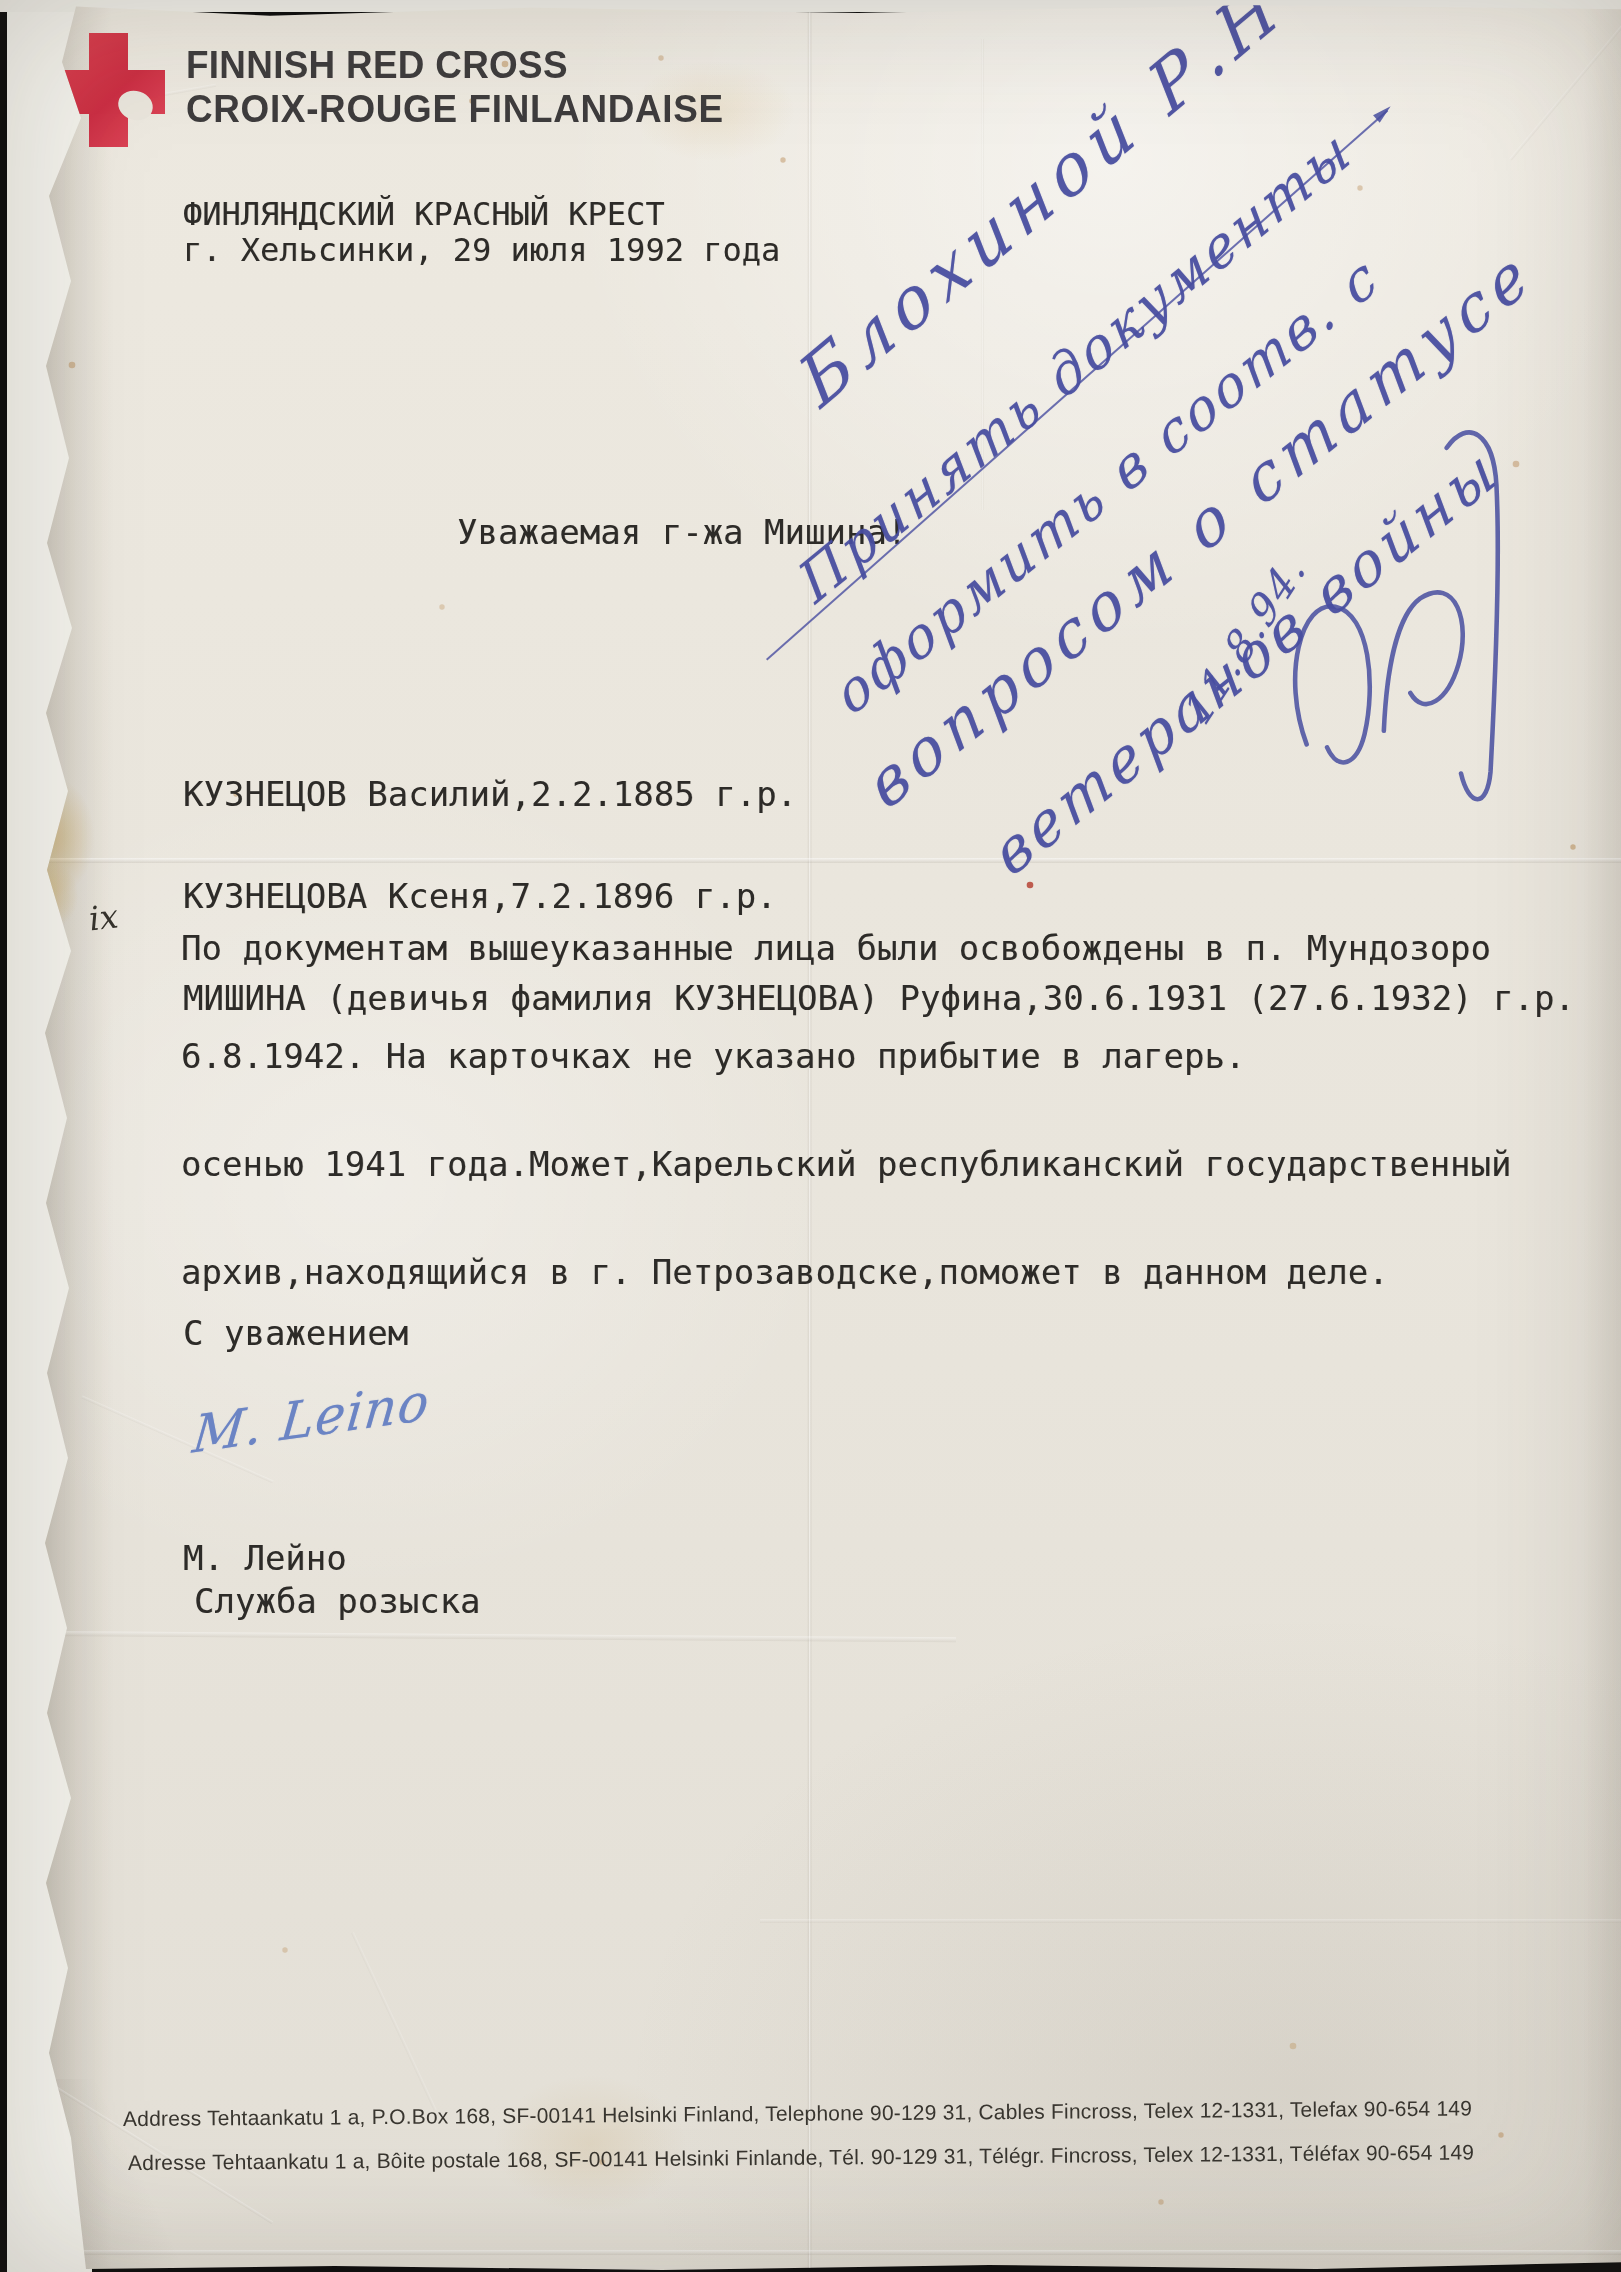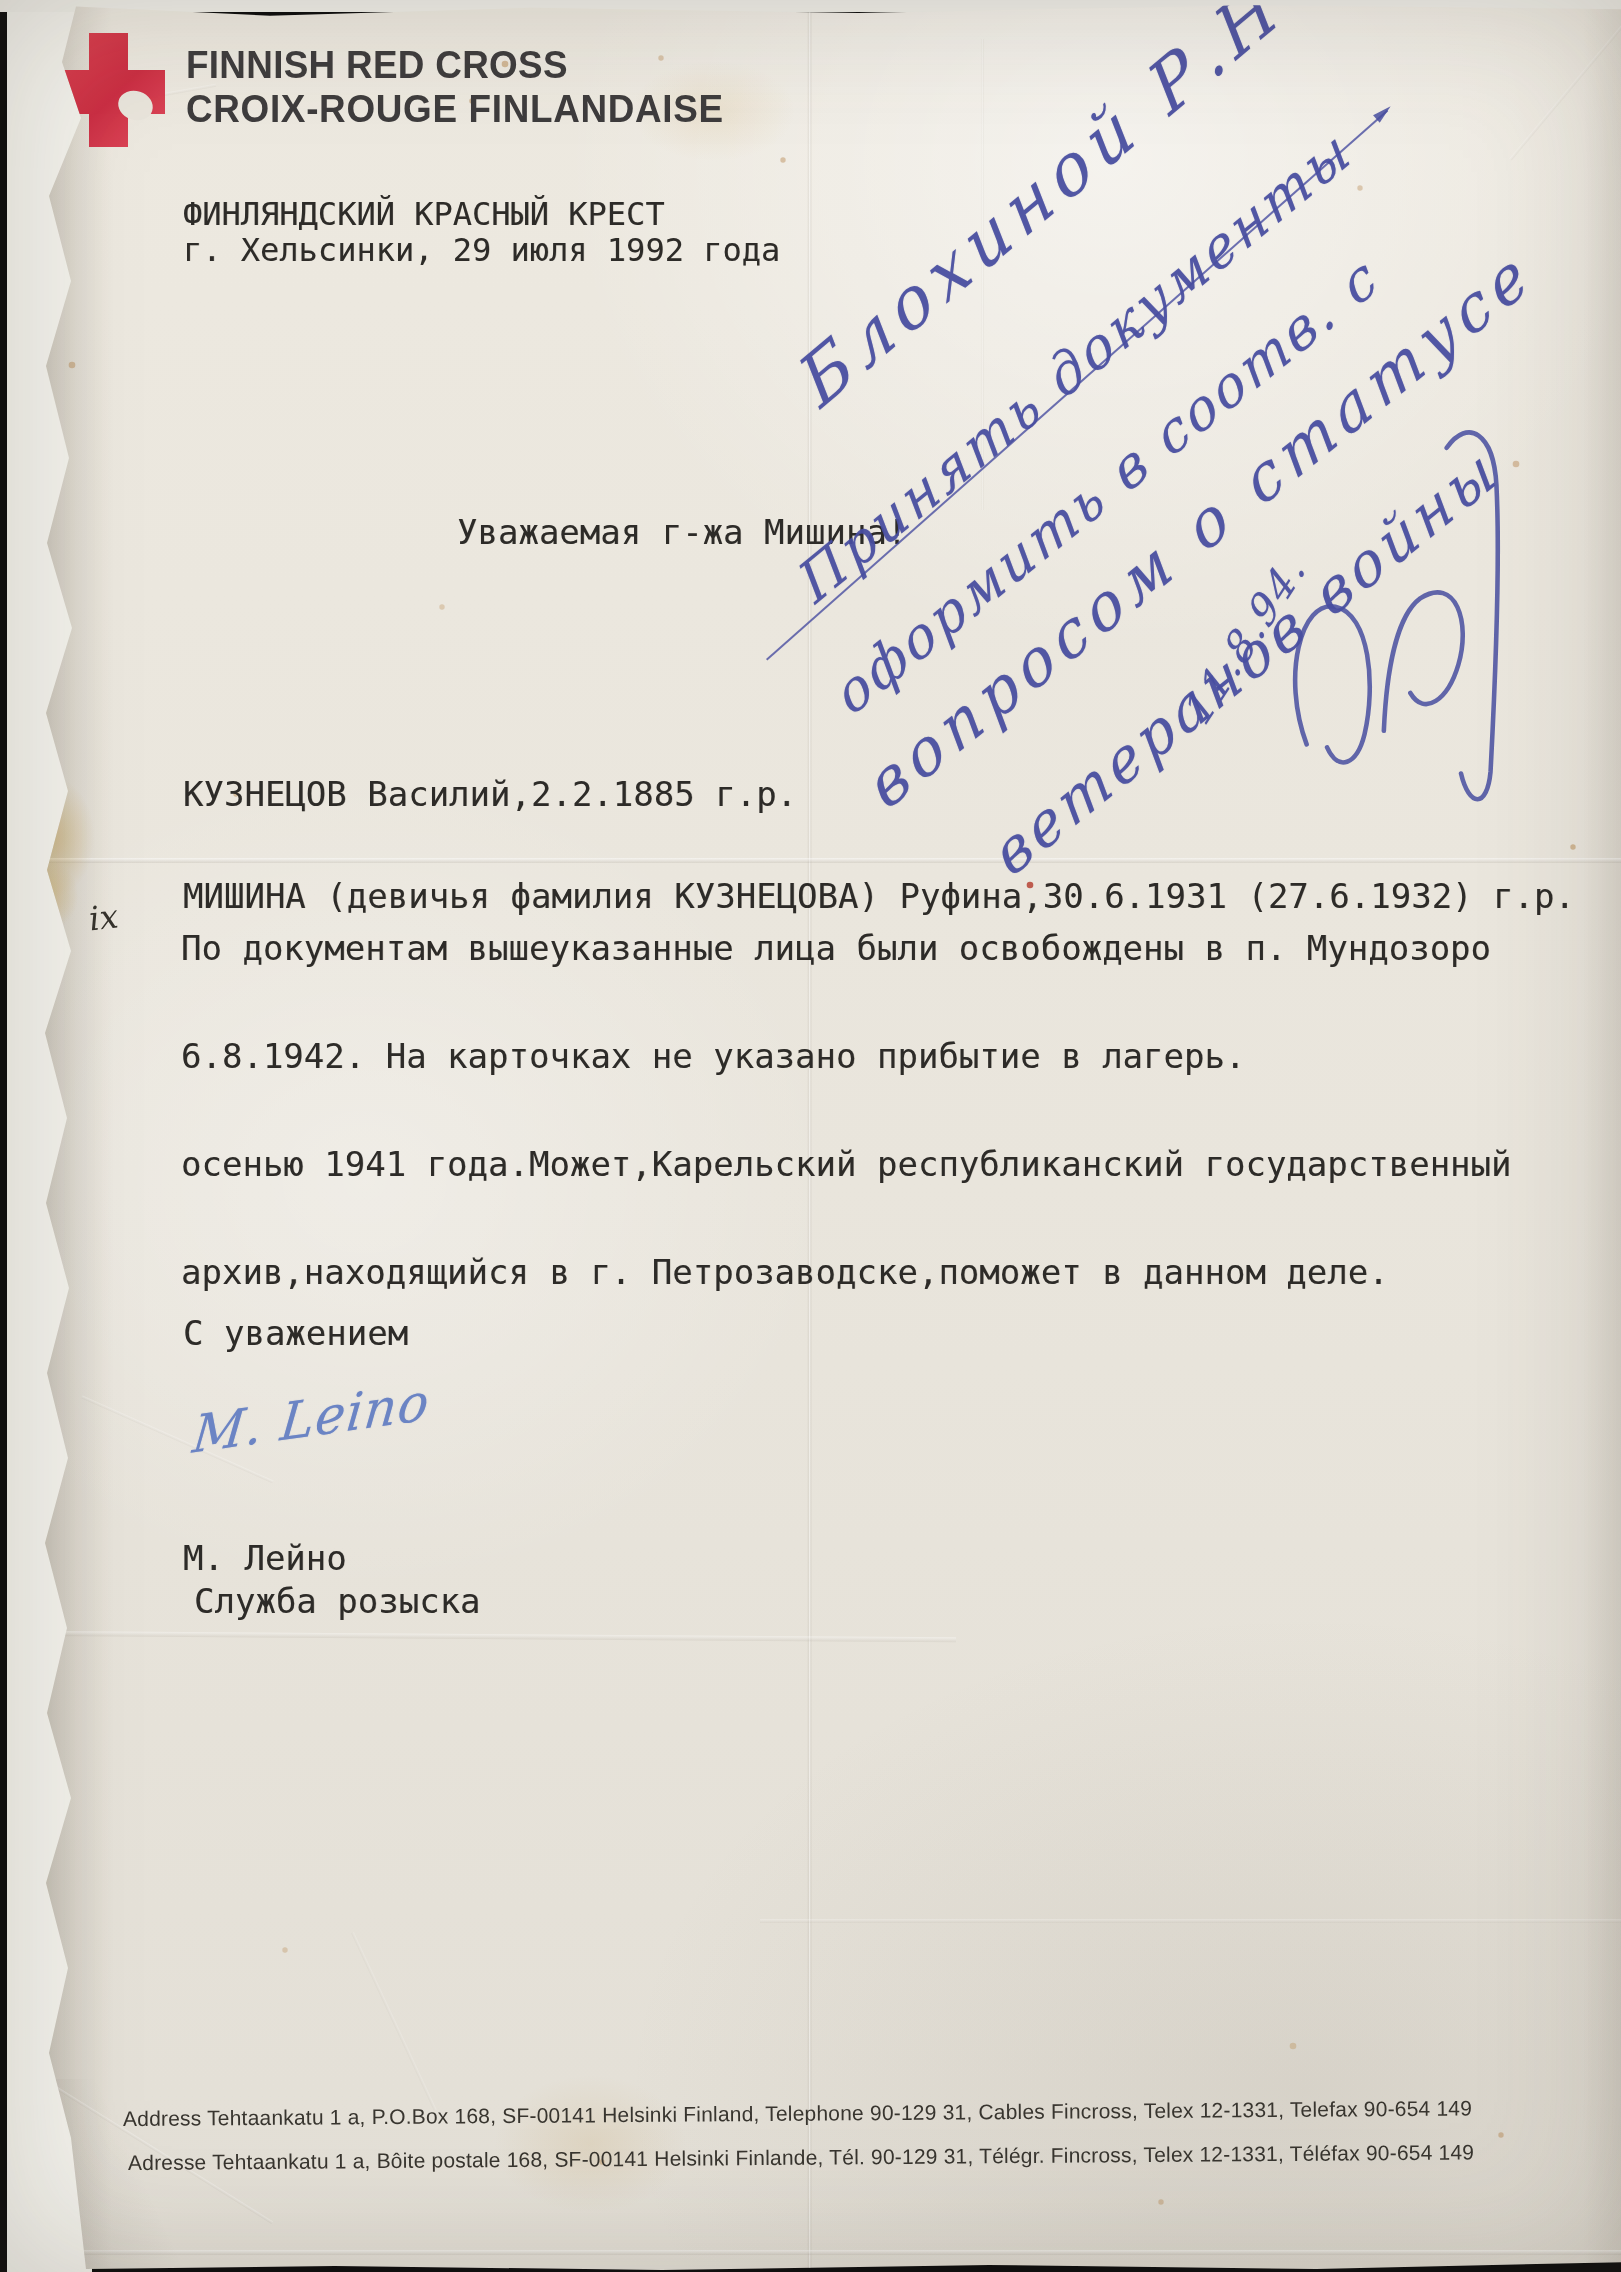--- a/index.html
+++ b/index.html
@@ -112,20 +112,21 @@
     <div class="org" style="left:178px;top:44px;">FINNISH RED CROSS</div>
     <div class="org" style="left:178px;top:88px;letter-spacing:0.7px;">CROIX-ROUGE FINLANDAISE</div>
     <div class="t small" style="left:175px;top:195px;">ФИНЛЯНДСКИЙ КРАСНЫЙ КРЕСТ</div>
     <div class="t small" style="left:175px;top:231px;">г. Хельсинки, 29 июля 1992 года</div>
 
     <div class="t" style="left:449px;top:512px;">Уважаемая г-жа Мишина!</div>
 
 
     <div class="block" style="left:175px;top:709px;line-height:34px;">
       <div>КУЗНЕЦОВ Василий,2.2.1885 г.р.</div>
+      <div>КУЗНЕЦОВА Ксеня,7.2.1896 г.р.</div>
       <div>МИШИНА (девичья фамилия КУЗНЕЦОВА) Руфина,30.6.1931 (27.6.1932) г.р.</div>
     </div>
 
     <div class="block" style="left:173px;top:858px;line-height:36px;">
       <div>По документам вышеуказанные лица были освобождены в п. Мундозоро</div>
       <div>6.8.1942. На карточках не указано прибытие в лагерь.</div>
       <div>осенью 1941 года.Может,Карельский республиканский государственный</div>
       <div>архив,находящийся в г. Петрозаводске,поможет в данном деле.</div>
     </div>
 

